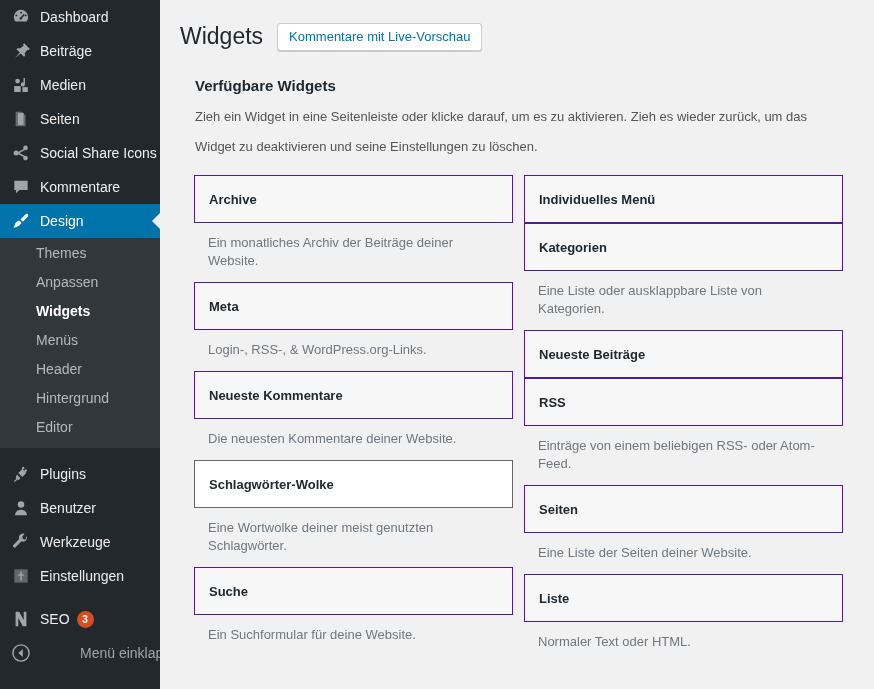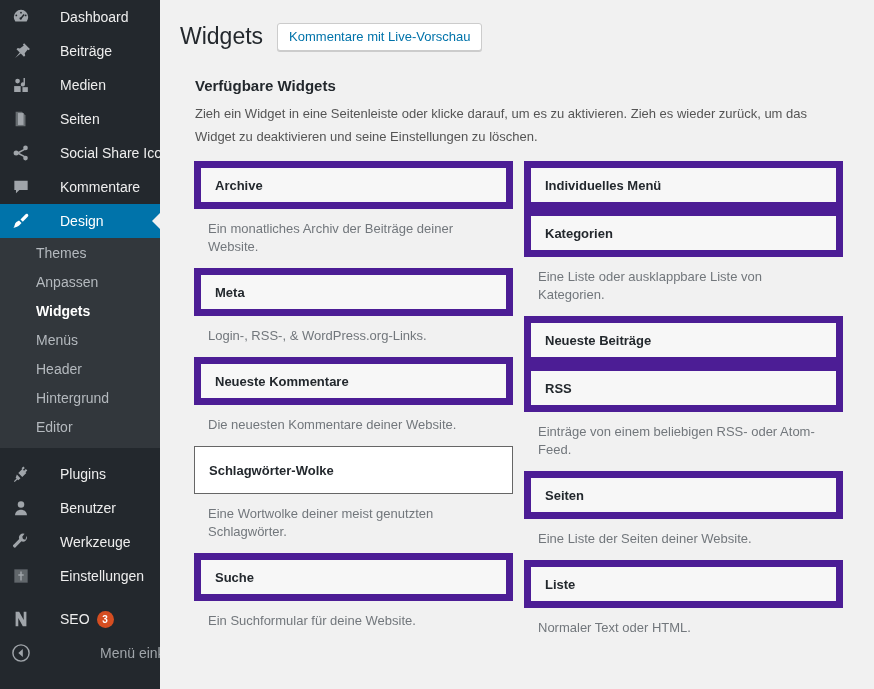--- a/index.html
+++ b/index.html
@@ -29,21 +29,21 @@
     cursor: pointer;
   }
   .menu-item .ico {
     width: 20px; height: 20px;
     flex: 0 0 20px;
     margin-right: 9px;
     display: flex; align-items: center; justify-content: center;
     color: #a0a5aa;
   }
   .menu-item .ico svg { display: block; }
-  .menu-item .lbl { font-size: 14px; line-height: 1; white-space: nowrap; margin-left: 20px; }
+  .menu-item .lbl { font-size: 14px; line-height: 1; white-space: nowrap; }
   .menu-item.active { background: #0073aa; color: #fff; }
   .menu-item.active .ico { color: #fff; }
   .menu-item.active::after {
     content: "";
     position: absolute; right: 0; top: 50%;
     margin-top: -8px;
     border: 8px solid transparent;
     border-right-color: #f1f1f1;
   }
   .menu-sep { height: 9px; }
@@ -111,36 +111,36 @@
 
   .section-title {
     font-size: 15px;
     font-weight: bold;
     color: #23282d;
     margin: 22px 0 0 15px;
   }
   .section-desc {
     font-size: 13px;
     color: #555;
-    line-height: 23px;
+    line-height: 30px;
     margin: 8px 0 0 15px;
     max-width: 625px;
   }
 
   .widget-grid {
     display: flex;
     margin: 13px 0 0 14px;
     gap: 11px;
   }
   .widget-col { width: 319px; flex: 0 0 319px; }
 
   .widget-block { margin-bottom: 0; }
   .widget-card {
     background: #f7f7f7;
-    border: 7px solid #4c1d95;
+    border: 1px solid #4c1d95;
     border-radius: 0;
     height: 48px;
     display: flex; align-items: center;
     padding: 0 14px;
     cursor: move;
   }
   .widget-card.hovered {
     background: #fff;
     border: 1px solid #666;
   }

